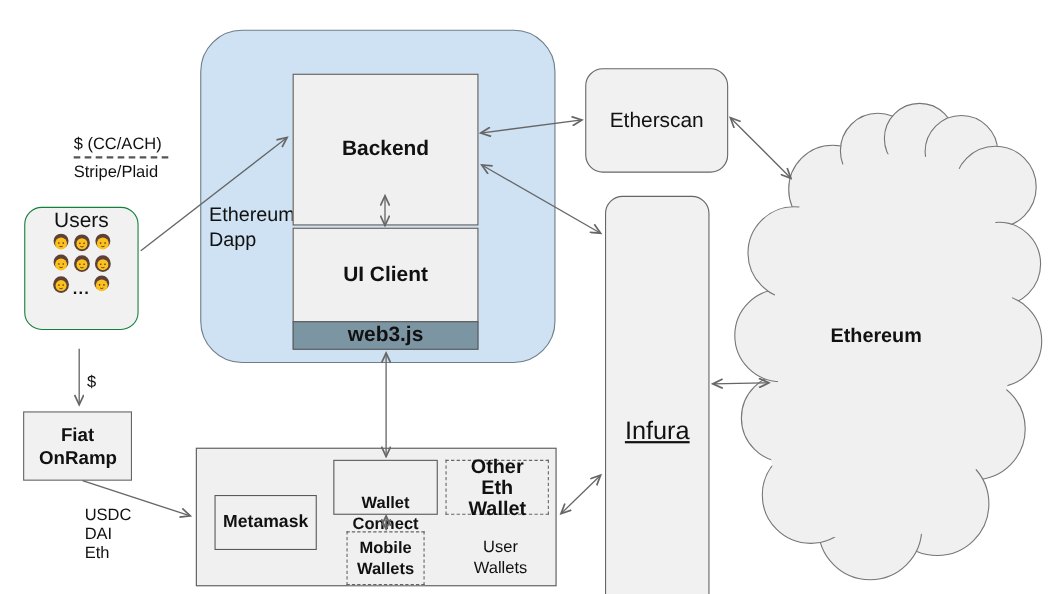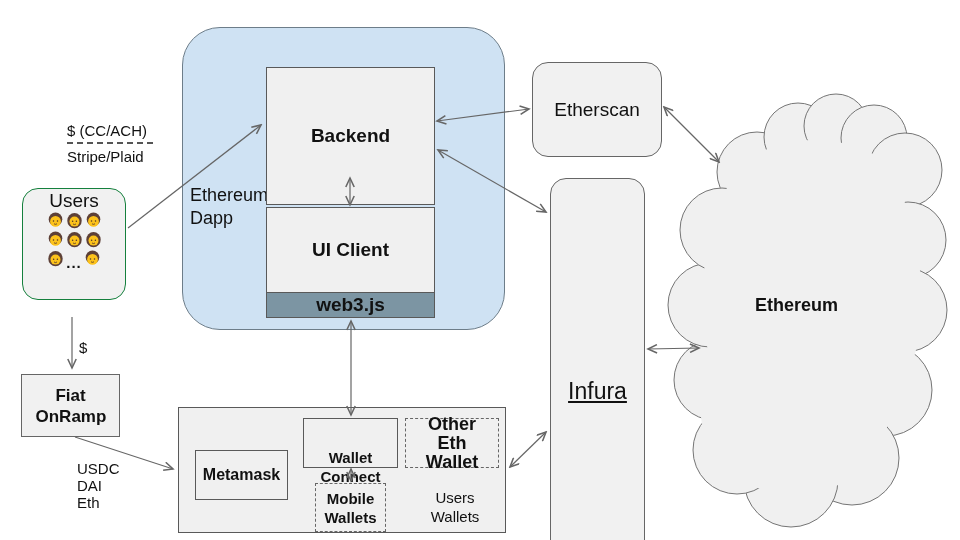--- a/index.html
+++ b/index.html
@@ -184,21 +184,21 @@
 
   <div class="box wallet-dashed bold lh-tight" style="left:405px;top:418px;width:94px;height:50px;font-size:18px;">
     <span style="display:block;width:80px;">Other Eth Wallet</span>
   </div>
 
   <div class="box wallet-dashed bold lh-tight" style="left:303px;top:483px;width:71px;height:49px;font-size:15px;margin-left:12px;">
     <span style="display:block;width:80px;">Mobile Wallets</span>
   </div>
 
   <div class="label lh-tight" style="left:410px;top:488px;width:90px;font-size:15px;text-align:center;">
-    <span style="display:inline-block;width:60px;">Users Wallets</span>
+    <span style="display:inline-block;width:60px;">User Wallets</span>
   </div>
 
   <div class="cloud-label" style="left:755px;top:295px;width:120px;">Ethereum</div>
 
   <svg class="svglayer" width="960" height="540" viewBox="0 0 960 540">
     <defs>
       <marker id="m" viewBox="0 0 10 8" refX="8.5" refY="4" markerWidth="10" markerHeight="8" orient="auto-start-reverse">
         <path d="M1,0.5 L8.5,4 L1,7.5" fill="none" stroke="#666" stroke-width="1.3"></path>
       </marker>
     </defs>

